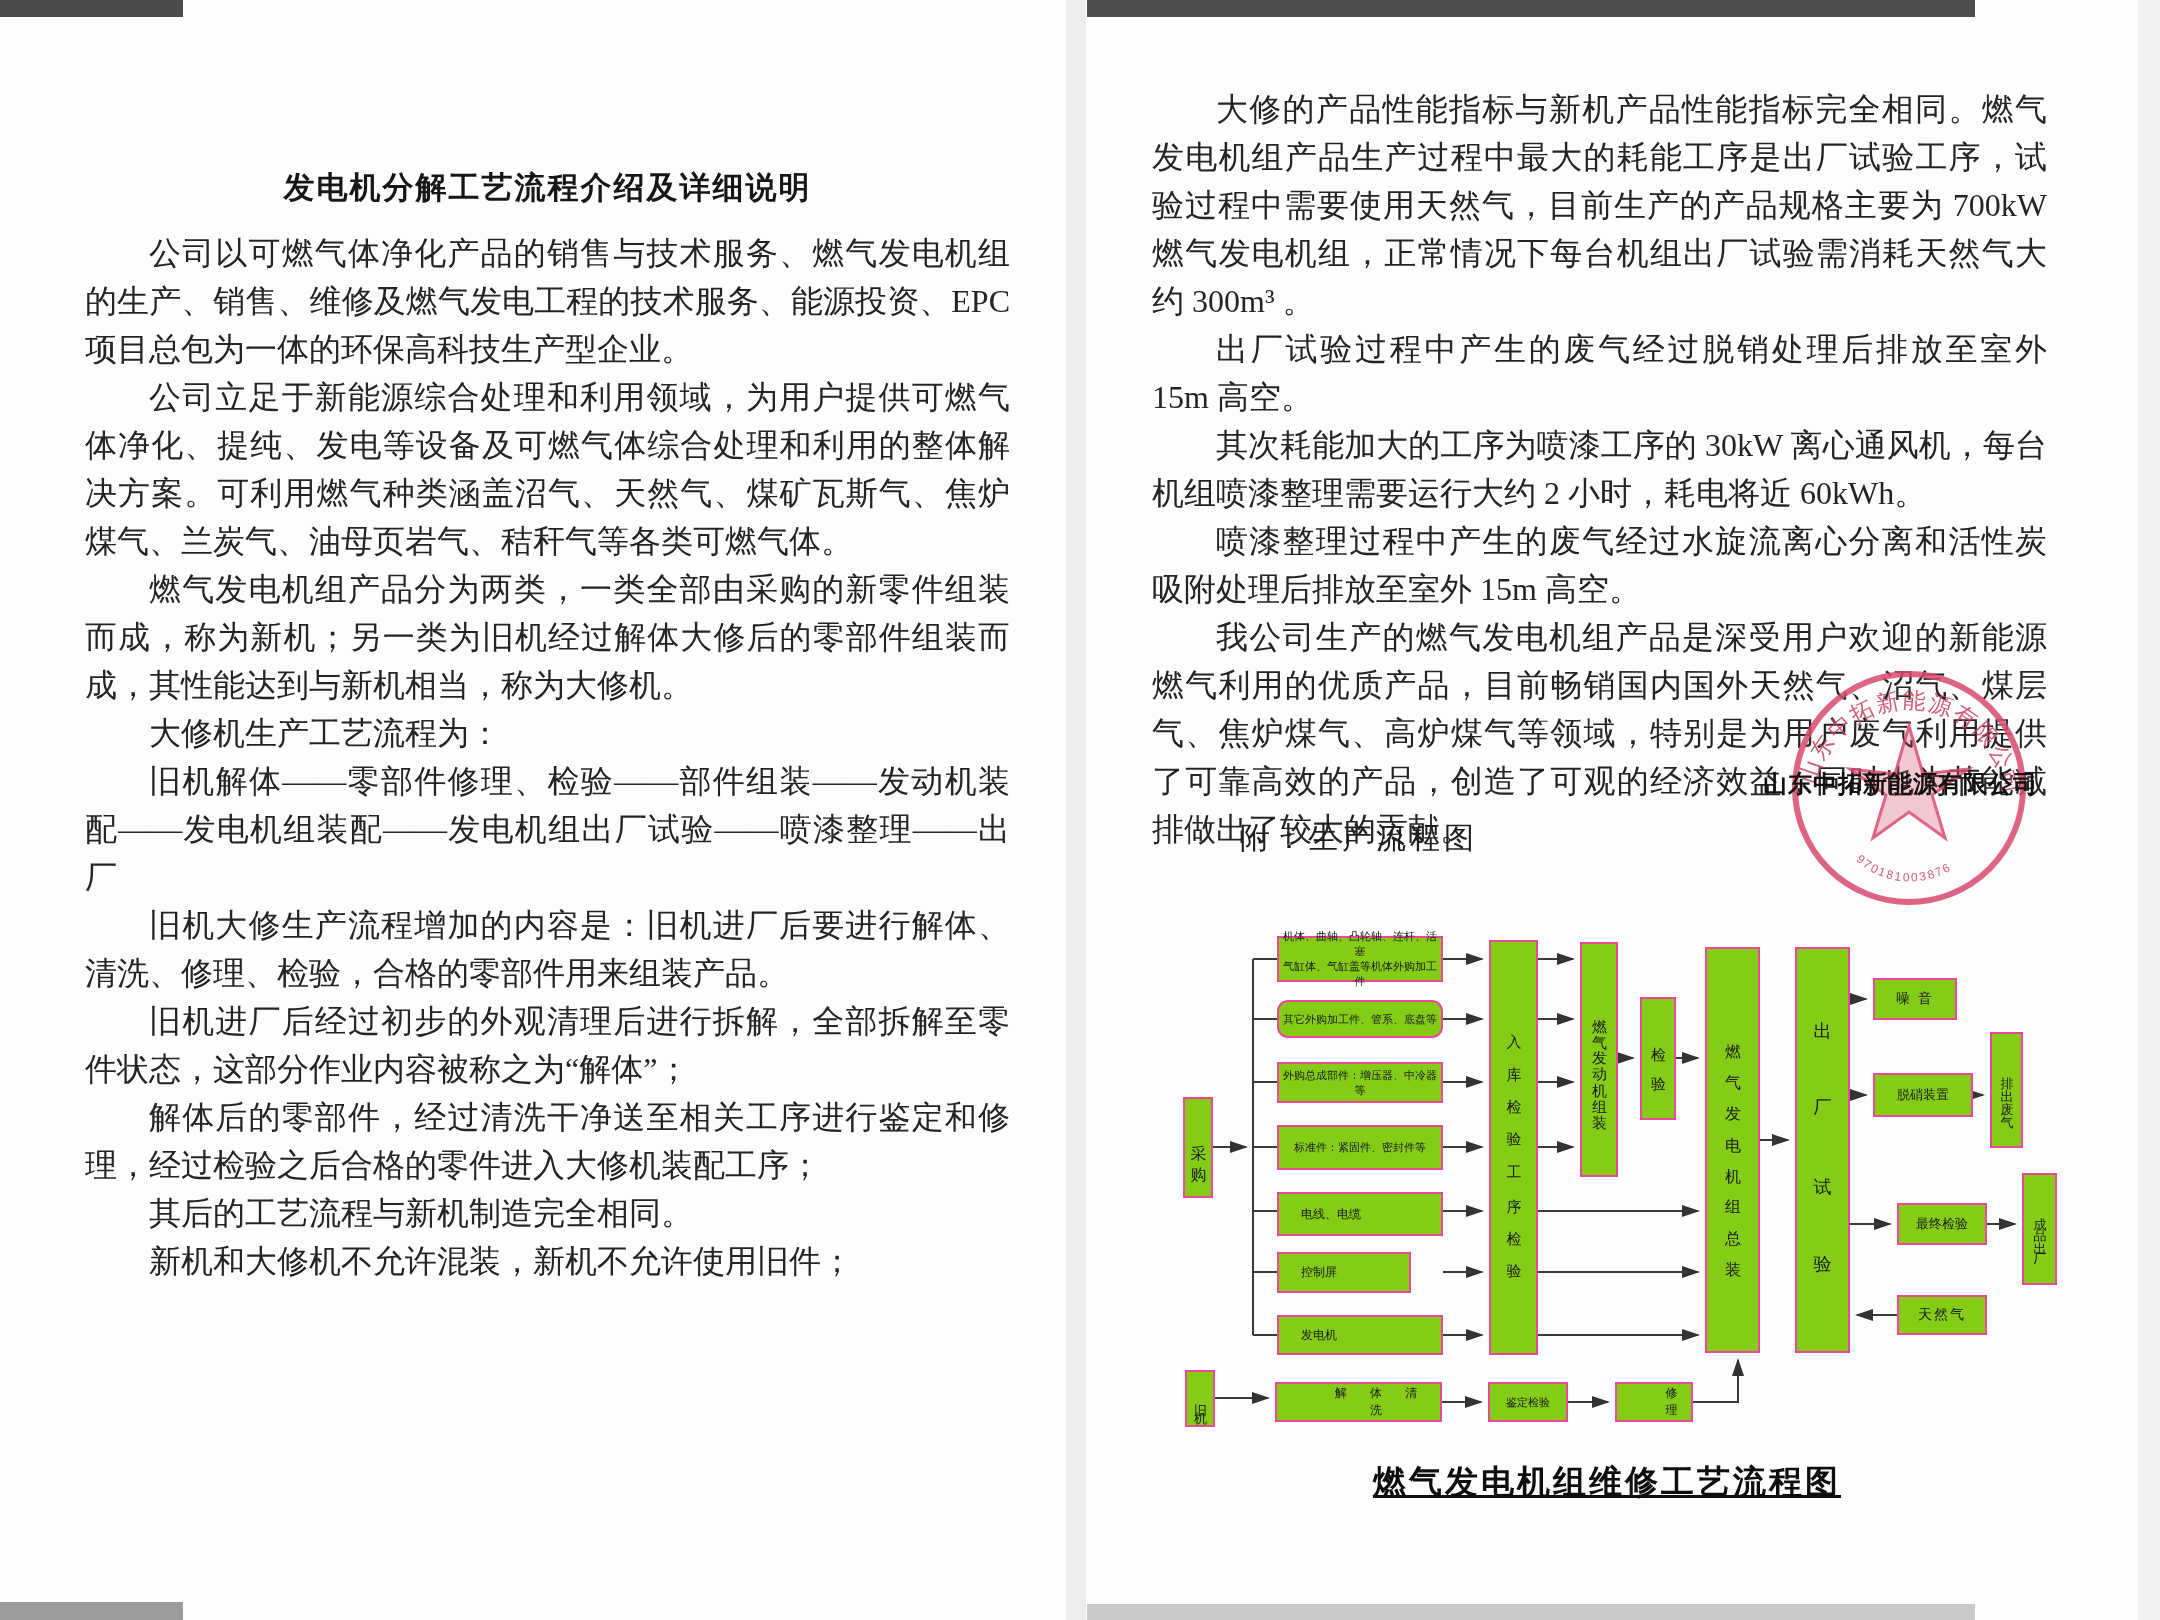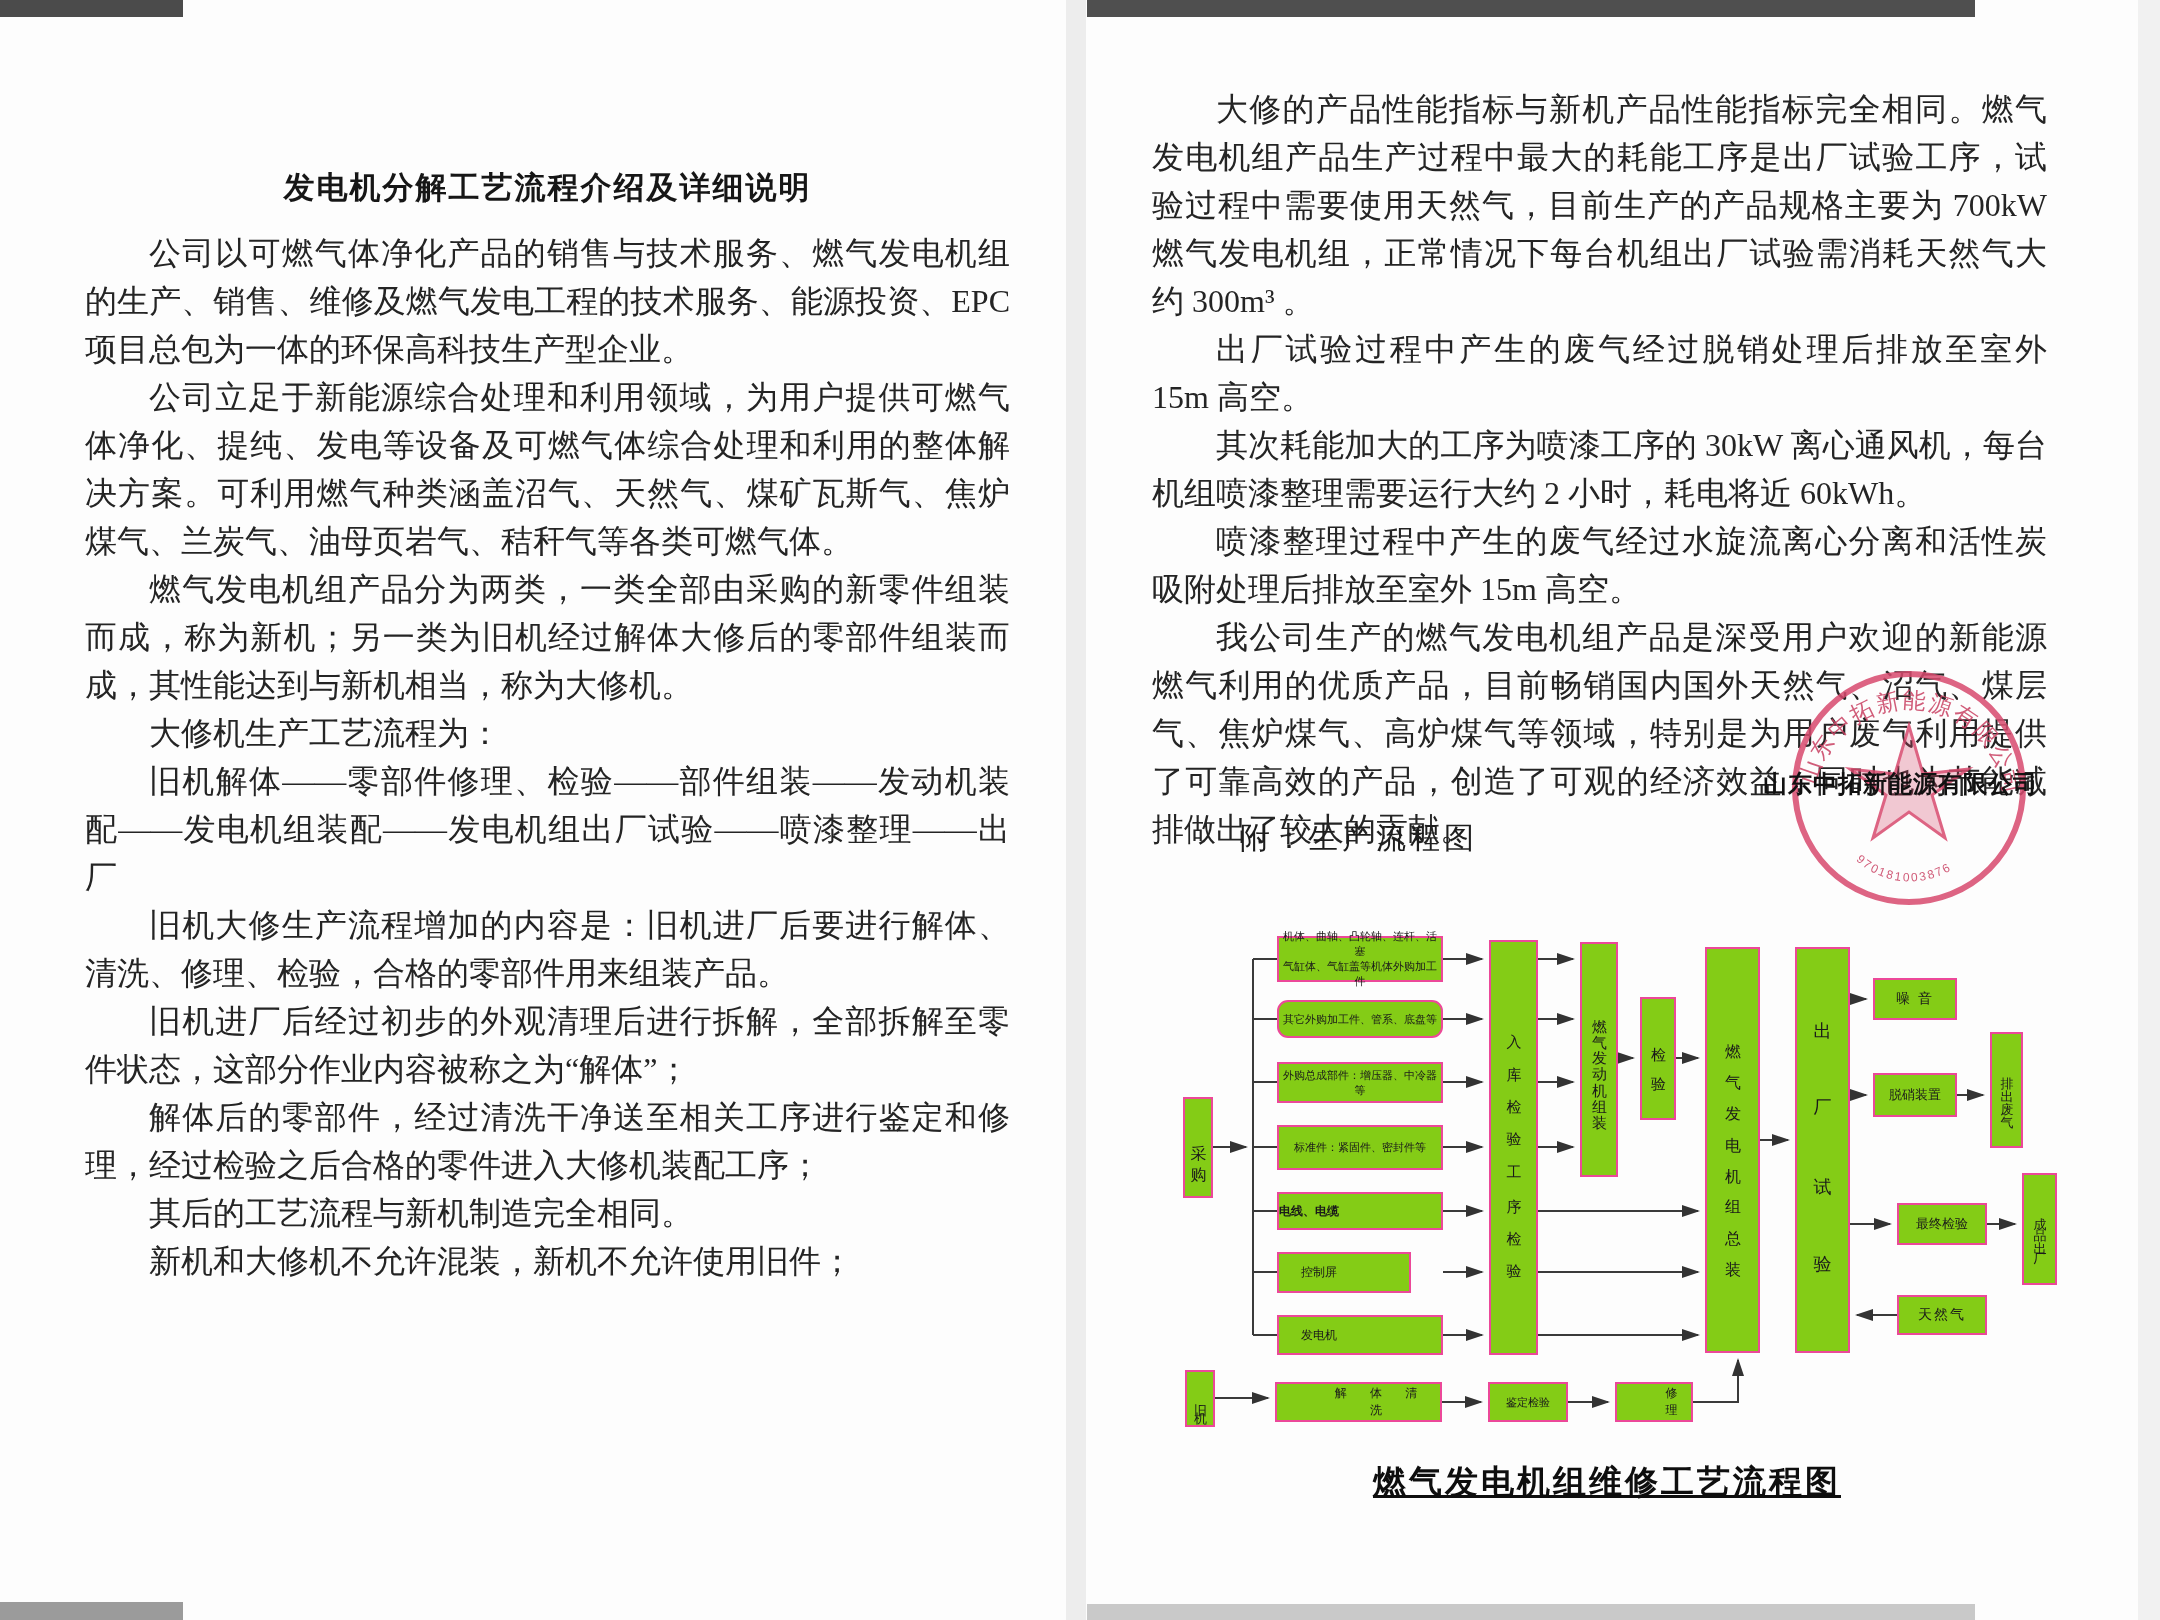--- a/index.html
+++ b/index.html
@@ -149,32 +149,32 @@
     </g>
   </svg>
 
   <div class="fc-box fc-v v-caigou" style="left:1183px;top:1097px;width:30px;height:101px;">采购</div>
 
   <div class="fc-box fs11" style="left:1277px;top:936px;width:166px;height:46px;">机体、曲轴、凸轮轴、连杆、活塞
 气缸体、气缸盖等机体外购加工件</div>
   <div class="fc-box fs11" style="left:1277px;top:1000px;width:166px;height:38px;border-radius:11px;">其它外购加工件、管系、底盘等</div>
   <div class="fc-box fs11" style="left:1277px;top:1062px;width:166px;height:41px;">外购总成部件：增压器、中冷器等</div>
   <div class="fc-box fs11" style="left:1277px;top:1125px;width:166px;height:45px;">标准件：紧固件、密封件等</div>
-  <div class="fc-box fs12" style="left:1277px;top:1192px;width:166px;height:38px;justify-content:flex-start;font-weight:bold;">电线、电缆</div>
+  <div class="fc-box fs12" style="left:1277px;top:1192px;width:166px;height:44px;justify-content:flex-start;padding-left:22px;">电线、电缆</div>
   <div class="fc-box fs12" style="left:1277px;top:1252px;width:134px;height:41px;justify-content:flex-start;padding-left:22px;">控制屏</div>
   <div class="fc-box fs12" style="left:1277px;top:1315px;width:166px;height:40px;justify-content:flex-start;padding-left:22px;">发电机</div>
 
   <div class="fc-box fc-v v-ruku" style="left:1489px;top:940px;width:49px;height:415px;">入库检验工序检验</div>
   <div class="fc-box fc-v v-fadj" style="left:1580px;top:942px;width:38px;height:235px;">燃气发动机组装</div>
   <div class="fc-box fc-v v-jy" style="left:1640px;top:997px;width:36px;height:123px;">检验</div>
   <div class="fc-box fc-v v-zz" style="left:1705px;top:947px;width:55px;height:406px;">燃气发电机组总装</div>
   <div class="fc-box fc-v v-cc" style="left:1795px;top:947px;width:55px;height:406px;">出厂试验</div>
 
   <div class="fc-box fs14" style="left:1873px;top:978px;width:84px;height:42px;">噪  音</div>
-  <div class="fc-box fs13" style="left:1873px;top:1073px;width:84px;height:44px;">脱硝装置</div>
+  <div class="fc-box fs13" style="left:1873px;top:1073px;width:100px;height:44px;">脱硝装置</div>
   <div class="fc-box fc-v v-pc" style="left:1990px;top:1032px;width:33px;height:116px;">排出废气</div>
   <div class="fc-box fs13" style="left:1897px;top:1203px;width:90px;height:42px;">最终检验</div>
   <div class="fc-box fc-v v-cp" style="left:2022px;top:1173px;width:35px;height:112px;">成品出厂</div>
   <div class="fc-box fs14" style="left:1897px;top:1295px;width:90px;height:40px;">天然气</div>
 
   <div class="fc-box fc-v v-jiuji" style="left:1185px;top:1370px;width:30px;height:57px;">旧机</div>
   <div class="fc-box fs12 sp-wide" style="left:1275px;top:1382px;width:167px;height:40px;">解 体 清 洗</div>
   <div class="fc-box fs11" style="left:1488px;top:1382px;width:80px;height:40px;">鉴定检验</div>
   <div class="fc-box fs12 sp-wide" style="left:1615px;top:1382px;width:78px;height:40px;">修 理</div>
 

